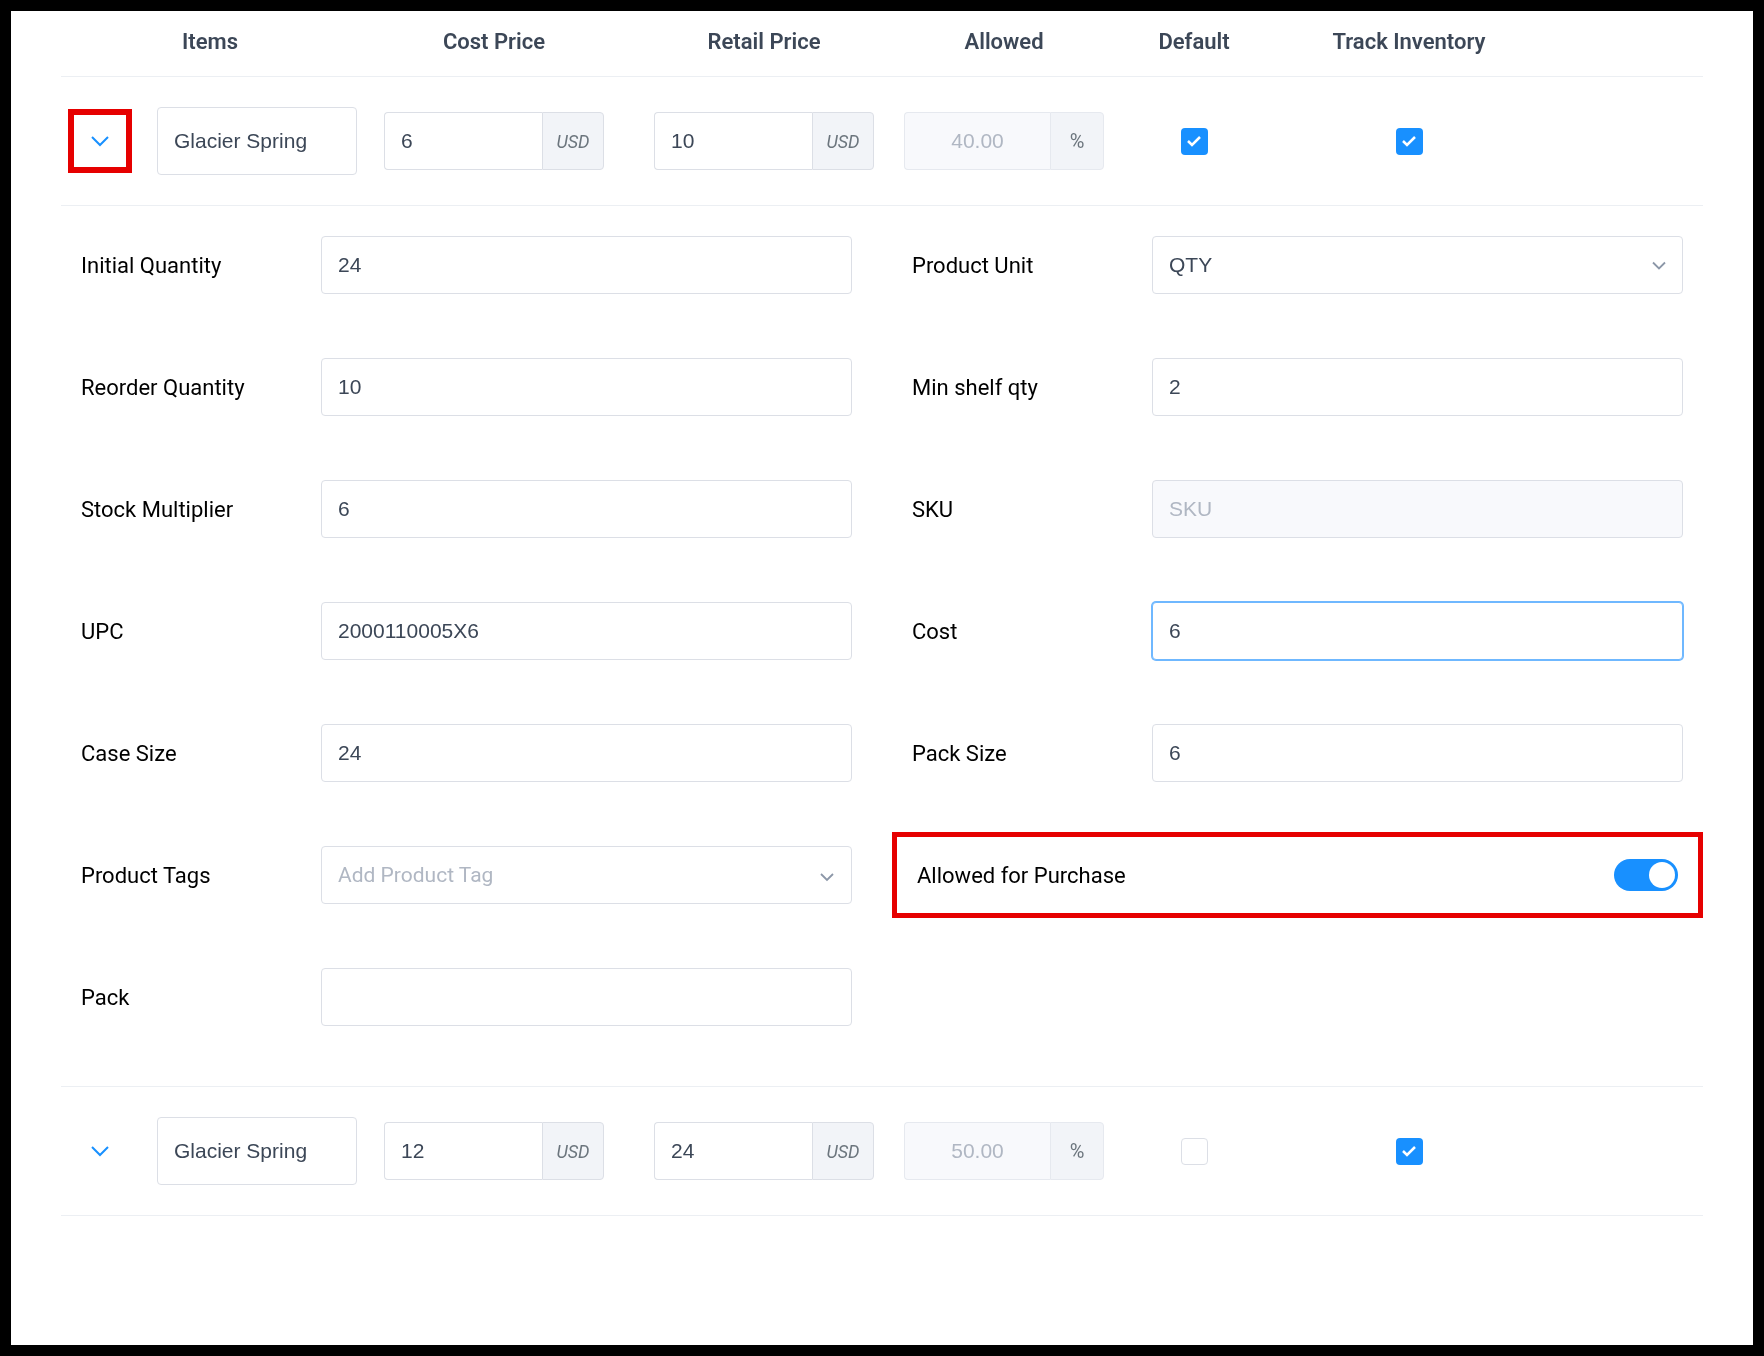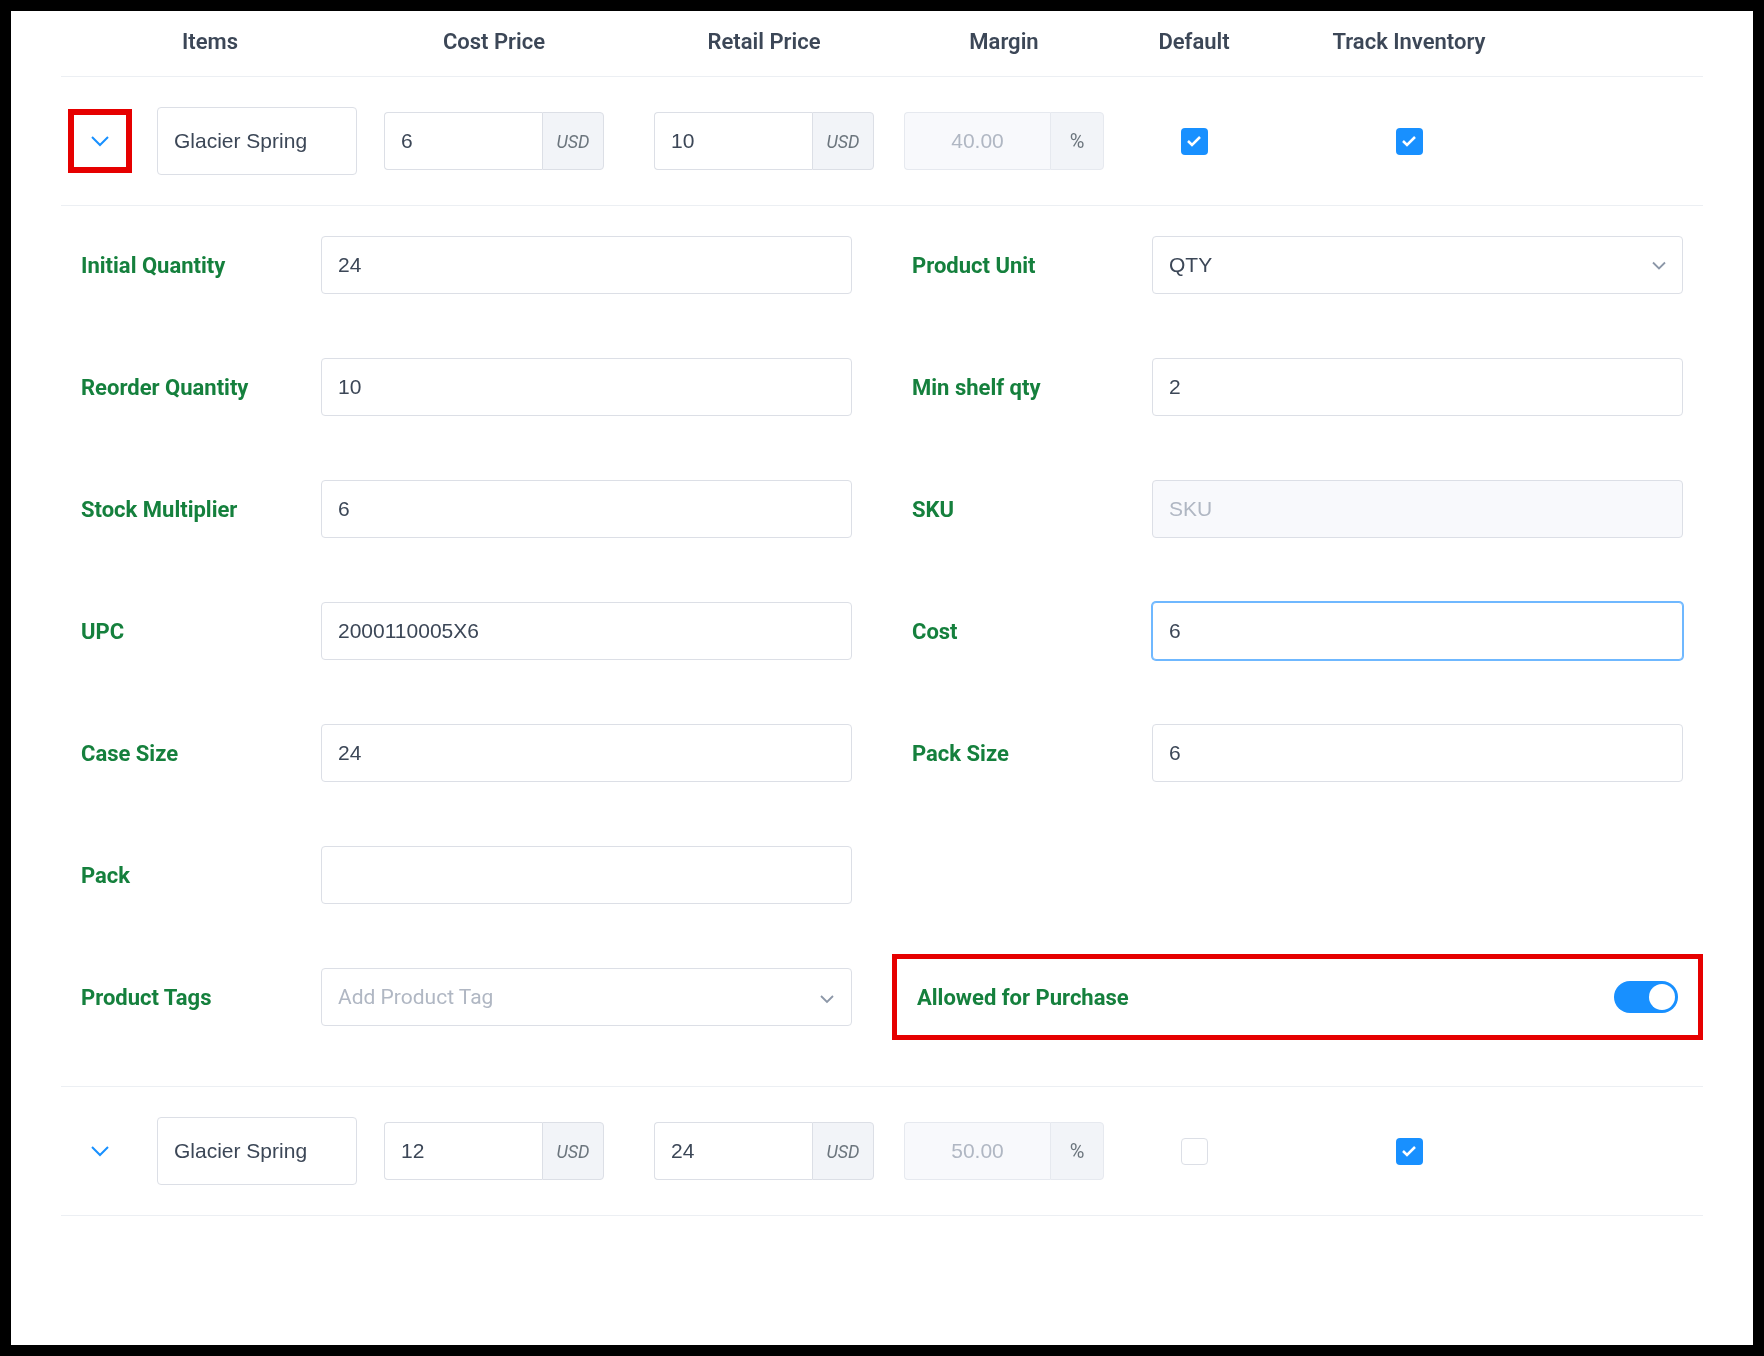--- a/index.html
+++ b/index.html
@@ -160,22 +160,22 @@
   .det-row:last-child { margin-bottom:20px; }
   .det-col {
     display:flex;
     align-items:center;
     flex:1;
   }
   .det-col.left { padding-right:60px; }
   .det-label {
     width: 240px;
     font-size:22px;
-    font-weight:700;
-    color:#15803d;
+    font-weight:400;
+    color:#000000;
   }
   .det-field { flex:1; }
   .det-field .txt { height:58px; }
   .det-field .txt.readonly { background:#f8f9fc; color:#b0b7c3; }
 
   .select-wrap {
     position:relative; width:100%;
   }
   .select-wrap .txt { }
   .select-wrap .caret {
@@ -222,21 +222,21 @@
 </head>
 <body>
 
 <div class="frame">
   <div class="inner">
 
     <div class="headers">
       <div class="h-items">Items</div>
       <div class="h-cost">Cost Price</div>
       <div class="h-retail">Retail Price</div>
-      <div class="h-margin">Margin</div>
+      <div class="h-margin">Allowed</div>
       <div class="h-default">Default</div>
       <div class="h-track">Track Inventory</div>
     </div>
 
     <div class="item-row">
       <div class="exp-wrap">
         <div class="expander highlight">
           <svg class="chev" viewBox="0 0 20 12">
               <polyline points="2,2 10,10 18,2"></polyline>
             </svg>
@@ -338,48 +338,48 @@
           <div class="det-field"><input class="txt" value="24" style=""></div>
         </div>
         <div class="det-col">
           <div class="det-label">Pack Size</div>
           <div class="det-field"><input class="txt" value="6" style=""></div>
         </div>
       </div>
 
       <div class="det-row">
         <div class="det-col left">
-          <div class="det-label">Pack</div>
-          <div class="det-field"><input class="txt" value="" style=""></div>
-        </div>
-        <div class="det-col"></div>
-      </div>
-
-      <div class="det-row">
-        <div class="det-col left">
           <div class="det-label">Product Tags</div>
           <div class="det-field">
             <div class="tag-select">
               <span>Add Product Tag</span>
               <span class="caret" style="position:absolute;"><svg viewBox="0 0 16 10">
                     <polyline points="2,2 8,8 14,2"></polyline>
                   </svg></span>
             </div>
           </div>
         </div>
         <div class="det-col">
           <div class="allowed-highlight">
             <div class="det-label">Allowed for Purchase</div>
             <div class="toggle">
               <div class="knob"></div>
             </div>
           </div>
         </div>
       </div>
 
+      <div class="det-row">
+        <div class="det-col left">
+          <div class="det-label">Pack</div>
+          <div class="det-field"><input class="txt" value="" style=""></div>
+        </div>
+        <div class="det-col"></div>
+      </div>
+
     </div>
 
     <div class="item-row" style="border-bottom:1px solid #eceff3;">
       <div class="exp-wrap">
         <div class="expander">
           <svg class="chev" viewBox="0 0 20 12">
               <polyline points="2,2 10,10 18,2"></polyline>
             </svg>
         </div>
       </div>

